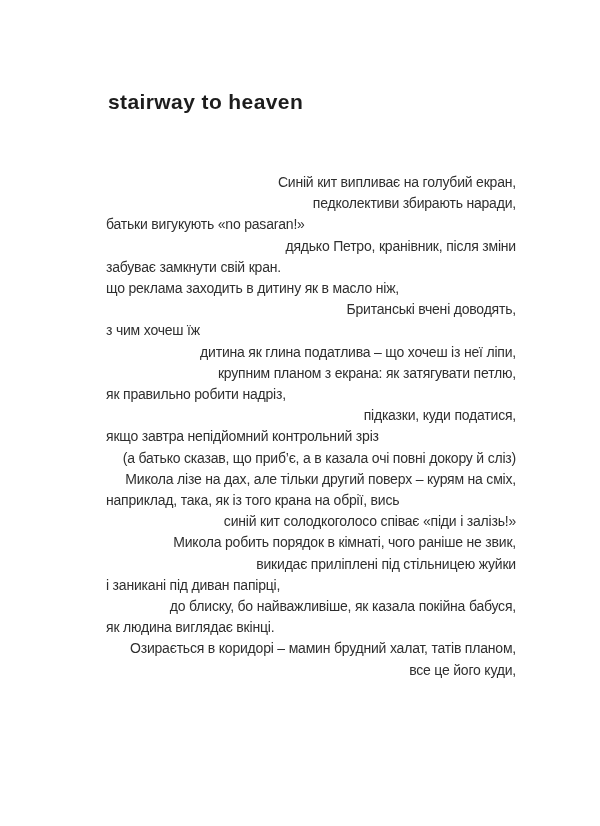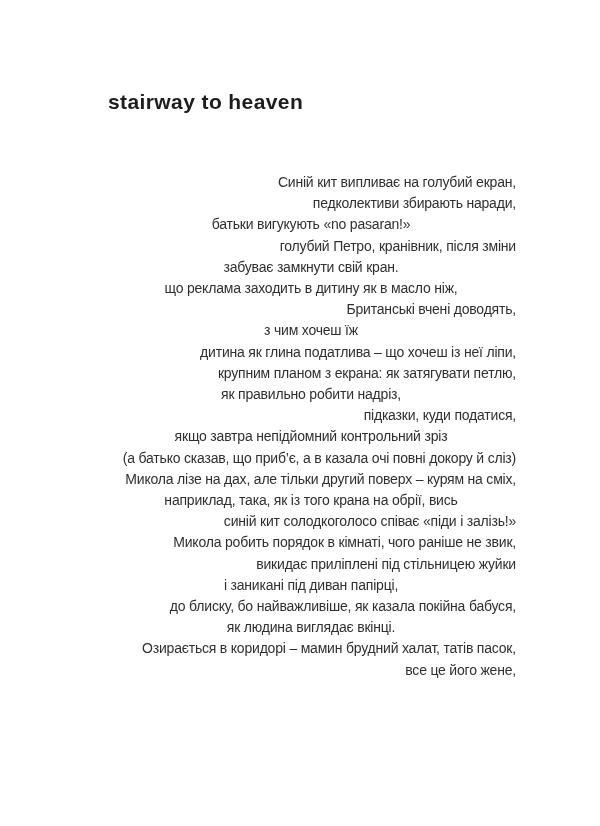--- a/index.html
+++ b/index.html
@@ -33,57 +33,57 @@
   }
   .poem-line {
     font-size: 14px;
     line-height: 21.2px;
     letter-spacing: -0.2px;
     color: #2f2f2f;
     white-space: nowrap;
     text-align: right;
   }
   .poem-line.right {
-    text-align: center;
+    text-align: left;
   }
   .page-number {
     position: absolute;
     left: 106px;
     top: 758px;
     font-size: 15px;
     color: #3a3a3a;
   }
 </style>
 </head>
 <body>
 
 <div class="page">
   <h1 class="page-title">stairway to heaven</h1>
 
   <div class="poem">
       <div class="poem-line">Синій кит випливає на голубий екран,</div>
       <div class="poem-line" style="margin-left: 80px;">педколективи збирають наради,</div>
       <div class="poem-line right">батьки вигукують «no pasaran!»</div>
-      <div class="poem-line">голубий Петро, кранівник, після зміни</div>
+      <div class="poem-line">дядько Петро, кранівник, після зміни</div>
       <div class="poem-line right">забуває замкнути свій кран.</div>
       <div class="poem-line right">що реклама заходить в дитину як в масло ніж,</div>
       <div class="poem-line">Британські вчені доводять,</div>
       <div class="poem-line right">з чим хочеш їж</div>
       <div class="poem-line">дитина як глина податлива – що хочеш із неї ліпи,</div>
       <div class="poem-line">крупним планом з екрана: як затягувати петлю,</div>
       <div class="poem-line right">як правильно робити надріз,</div>
       <div class="poem-line">підказки, куди податися,</div>
       <div class="poem-line right">якщо завтра непідйомний контрольний зріз</div>
       <div class="poem-line">(а батько сказав, що приб’є, а в казала очі повні докору й сліз)</div>
       <div class="poem-line">Микола лізе на дах, але тільки другий поверх – курям на сміх,</div>
       <div class="poem-line right">наприклад, така, як із того крана на обрії, вись</div>
       <div class="poem-line">синій кит солодкоголосо співає «піди і залізь!»</div>
       <div class="poem-line">Микола робить порядок в кімнаті, чого раніше не звик,</div>
       <div class="poem-line">викидає приліплені під стільницею жуйки</div>
       <div class="poem-line right">і заникані під диван папірці,</div>
       <div class="poem-line">до блиску, бо найважливіше, як казала покійна бабуся,</div>
       <div class="poem-line right">як людина виглядає вкінці.</div>
-      <div class="poem-line">Озирається в коридорі – мамин брудний халат, татів пасок,</div>
-      <div class="poem-line">все це його жене,</div>
+      <div class="poem-line">Озирається в коридорі – мамин брудний халат, татів планом,</div>
+      <div class="poem-line">все це його куди,</div>
     </div>
 
   <div class="page-number">12</div>
 </div>
 
 </body></html>

